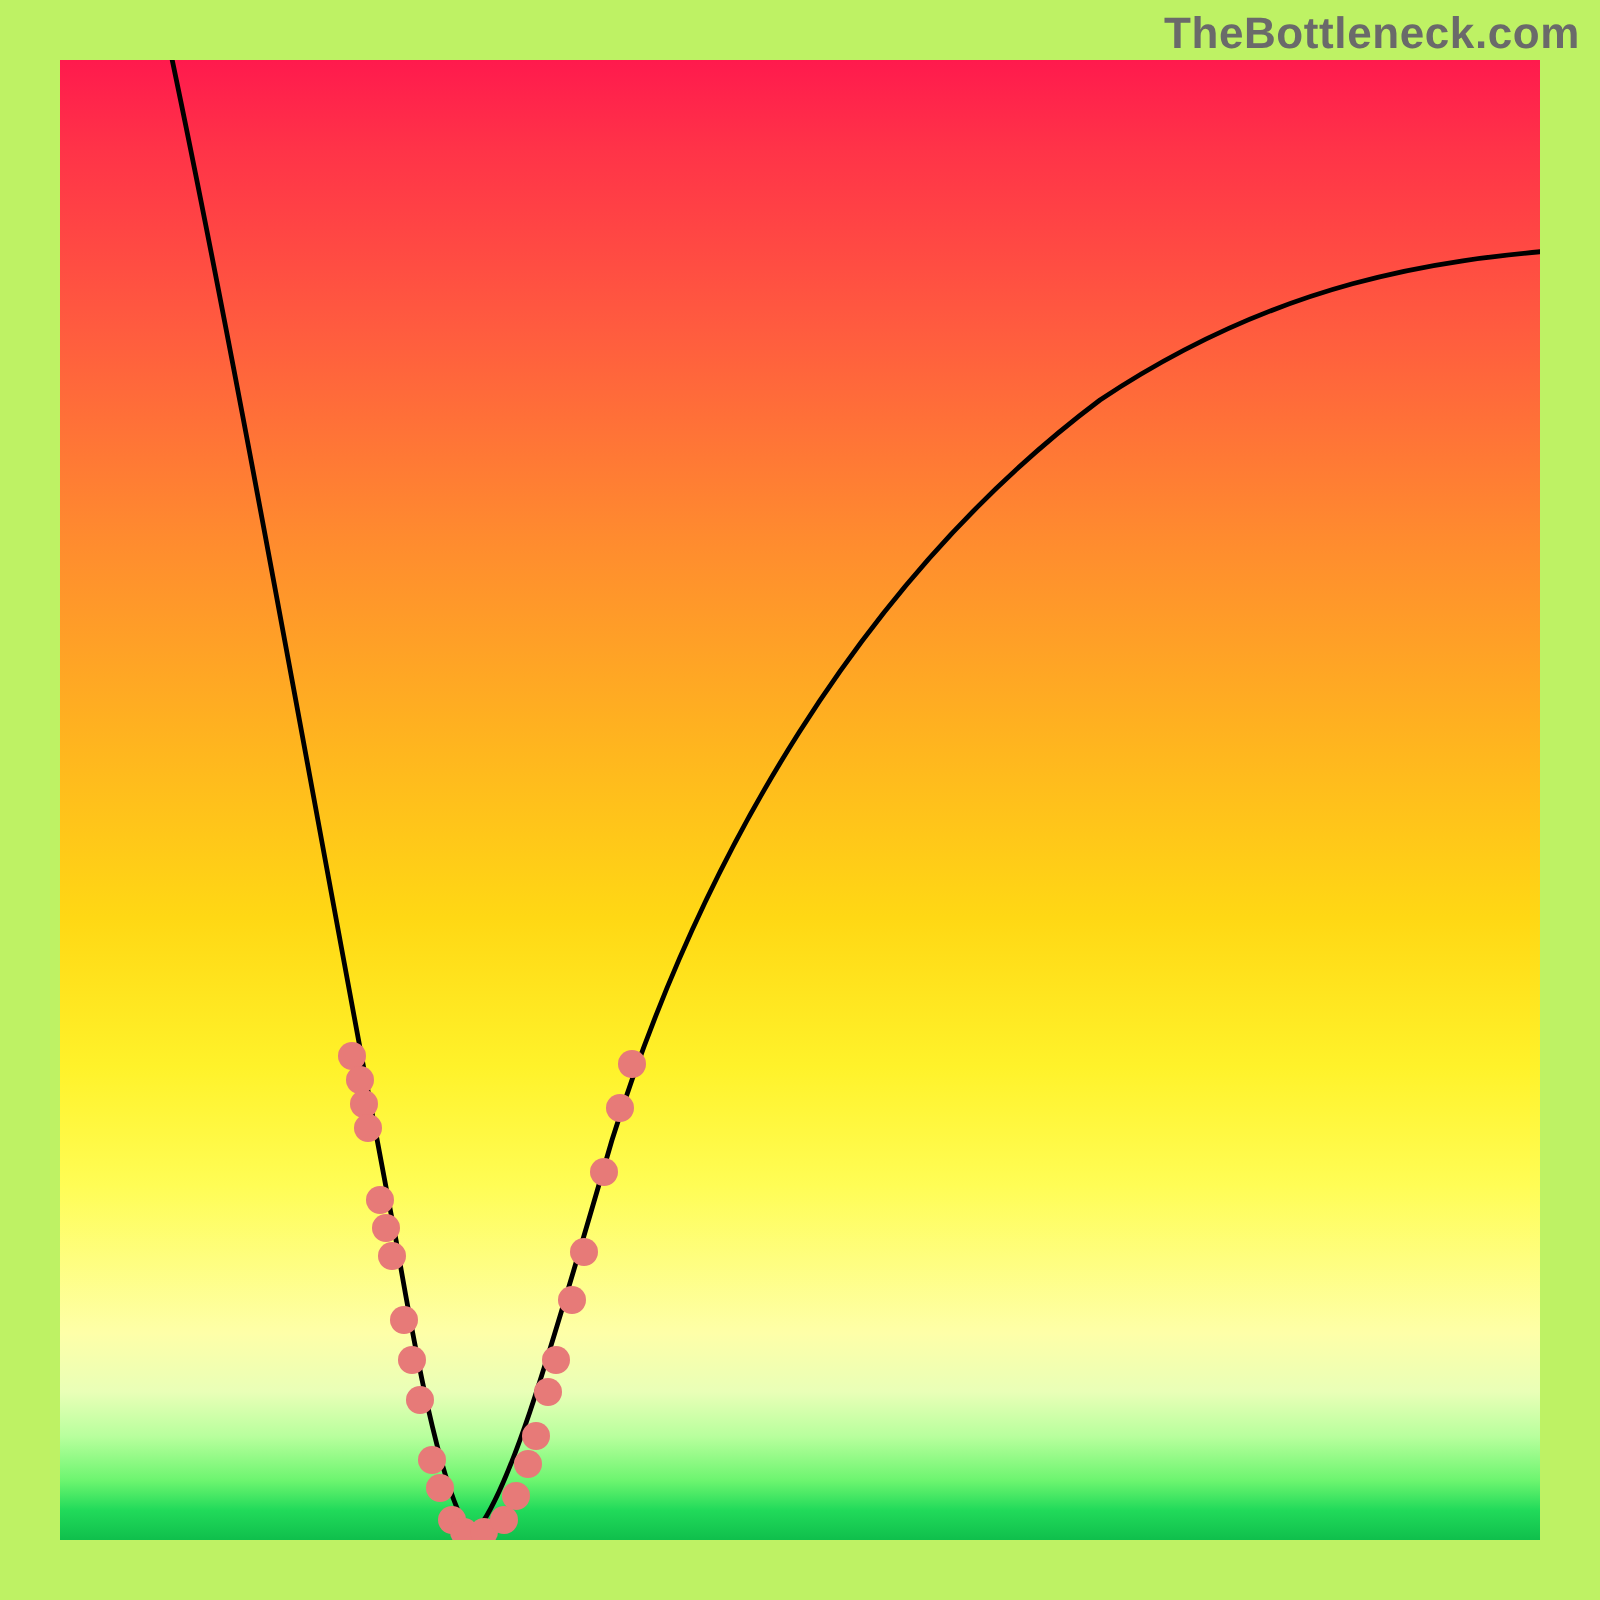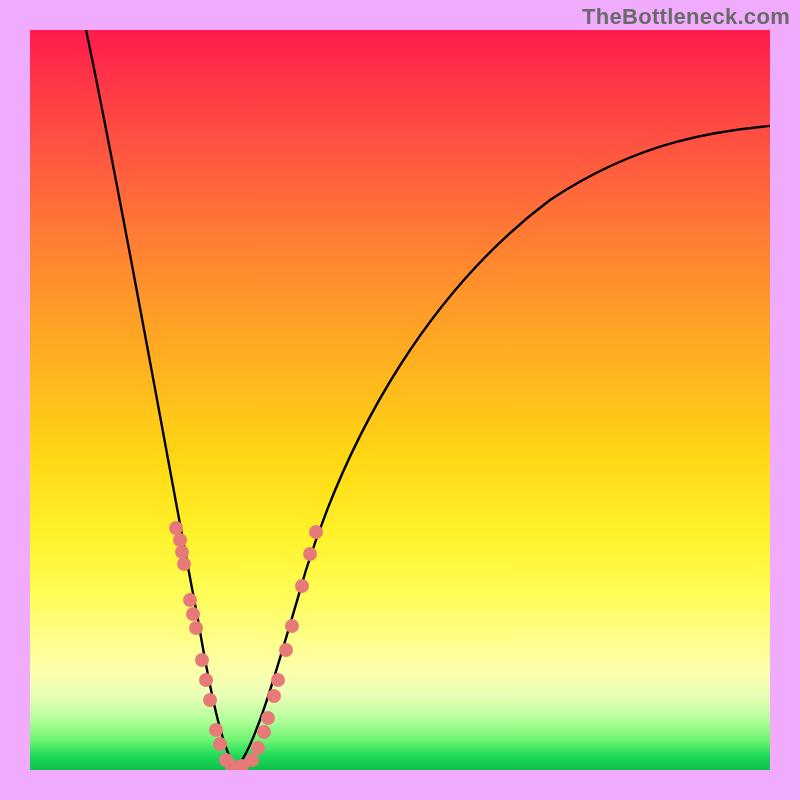--- a/index.html
+++ b/index.html
@@ -10,21 +10,21 @@
     overflow: hidden;
     background: #000;
     font-family: Arial, Helvetica, sans-serif;
   }
   .frame {
     position: absolute;
     left: 0;
     top: 0;
     width: 800px;
     height: 800px;
-    background: #f0abfc;
+    background: #bef264;
     text-align: center;
   }
   .plot {
     position: absolute;
     left: 30px;
     top: 30px;
     width: 740px;
     height: 740px;
     background: linear-gradient(to bottom,
       #ff1a4d 0%,

